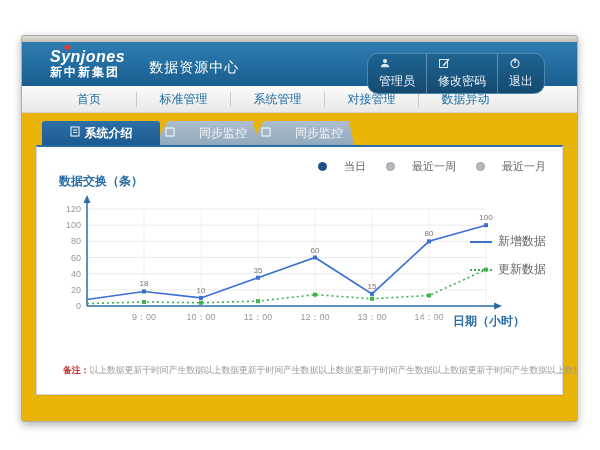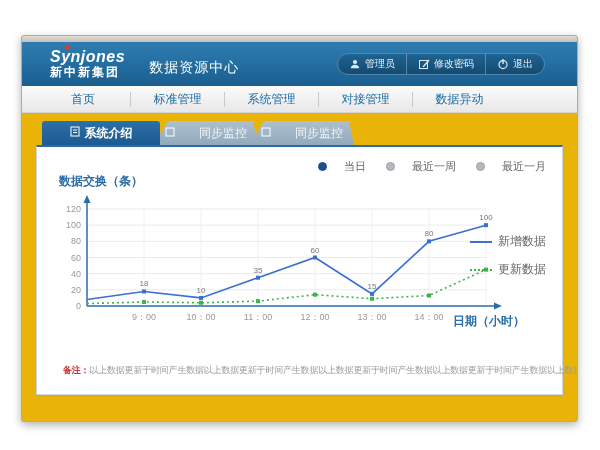--- a/index.html
+++ b/index.html
@@ -14,25 +14,25 @@
   }
   .window-top { height: 6px; background: linear-gradient(#dedad4, #c6c2bb); }
   
   .header { height: 44px; background: linear-gradient(#2e7db2, #1a5e8f); position: relative; display: flex; align-items: center; }
   .logo { margin-left: 28px; color: #fff; line-height: 1.15; position: relative; }
   .logo-title { font-size: 16px; font-weight: bold; letter-spacing: .5px; font-style: italic; }
   .logo-mark { position: absolute; left: 15px; top: -3px; width: 5px; height: 5px; background: #e23b2e; transform: rotate(45deg); }
   .logo-sub { font-size: 12px; font-weight: bold; letter-spacing: 2px; }
   .app-title { color: #fff; font-size: 14px; margin-left: 24px; margin-top: 8px; letter-spacing: 1px; }
   .user-box { position: absolute; right: 32px; top: 11px; display: flex; background: linear-gradient(#1e6492, #154a70); border: 1px solid #4f88ae; border-radius: 11px; overflow: hidden; }
-  .user-item { display: flex; align-items: center; gap: 4px; color: #e9f2f8; font-size: 10px; padding: 3px 11px; cursor: pointer; }
+  .user-item { display: flex; align-items: flex-start; gap: 4px; color: #e9f2f8; font-size: 12px; padding: 3px 11px; cursor: pointer; flex-direction: column; }
   .user-item + .user-item { border-left: 1px solid rgba(255,255,255,.3); }
   .user-item svg { display: block; }
   
-  .navbar { height: 27px; background: linear-gradient(#fbfbfb, #e8e8e8); border-bottom: 1px solid #d1d1d1; display: flex; align-items: center; padding-left: 14px; }
+  .navbar { height: 27px; background: linear-gradient(#fbfbfb, #e8e8e8); border-bottom: 1px solid #d1d1d1; display: flex; align-items: center; padding-left: 20px; }
   .nav-item { width: 94px; text-align: center; font-size: 12px; color: #1a6ca3; cursor: pointer; height: 15px; line-height: 15px; }
   .nav-item + .nav-item { border-left: 1px solid #c9c9c9; }
   
   .content { padding: 8px 14px 12px; }
   .tabs { display: flex; margin-left: 6px; align-items: flex-end; }
   .tab { height: 24px; display: flex; align-items: center; justify-content: center; gap: 5px; font-size: 12px; cursor: pointer; }
   .tab.active { width: 118px; background: linear-gradient(#2d6fa7, #1c5a91); color: #fff; font-weight: bold; border-radius: 3px 3px 0 0; z-index: 2; }
   .tab.inactive { width: 104px; background: linear-gradient(#adbfcf, #92a9bd); color: #f3f6fa; margin-left: -6px; clip-path: polygon(14px 0, calc(100% - 5px) 0, 100% 100%, 0 100%); z-index: 1; gap: 24px; }
   .tab.inactive.second { z-index: 0; margin-left: -8px; }
   .panel { border: 1px solid #ccd7e0; border-top: 2px solid #2a6da6; height: 250px; position: relative; background: #fff; box-shadow: 0 1px 2px rgba(0,0,0,.06); }

